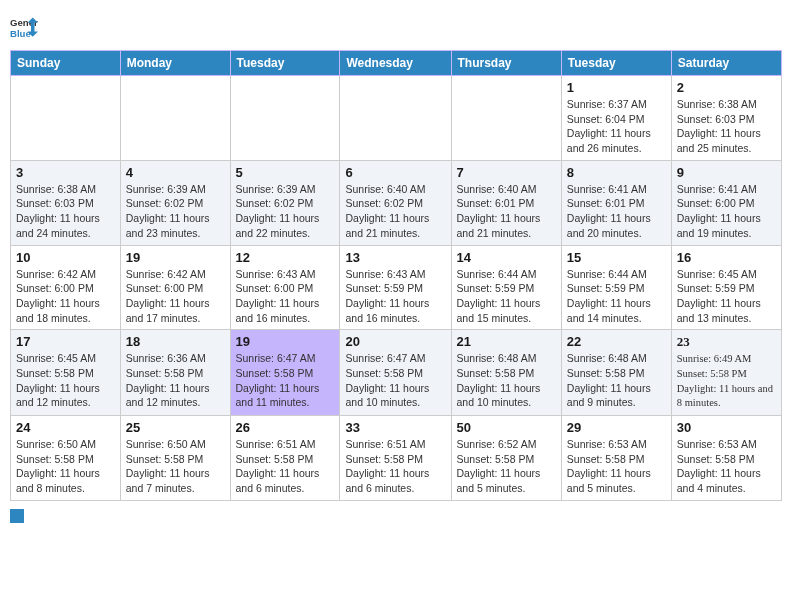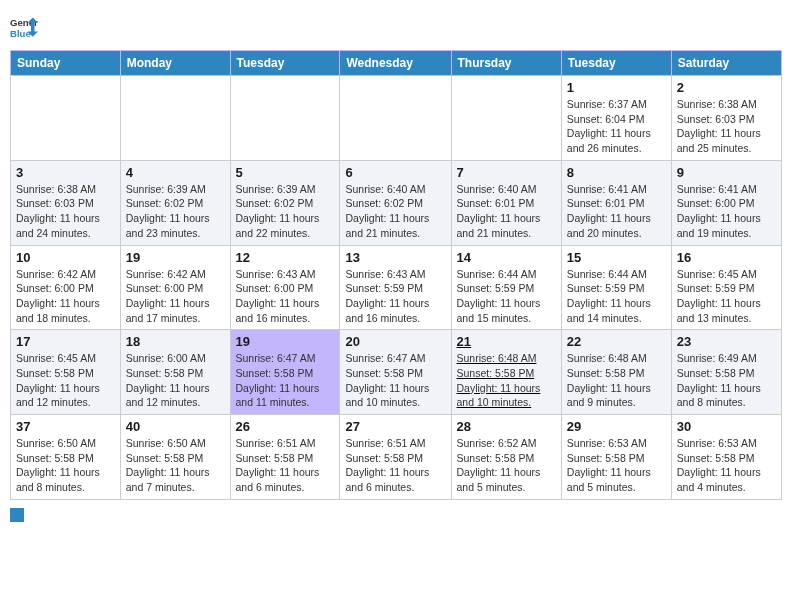--- a/index.html
+++ b/index.html
@@ -180,53 +180,53 @@
 Sunset: 5:59 PM
 Daylight: 11 hours and 14 minutes.</span></td>
         <td><span class="day-number">16</span><span class="day-info" style="white-space: pre-line;">Sunrise: 6:45 AM
 Sunset: 5:59 PM
 Daylight: 11 hours and 13 minutes.</span></td>
       </tr>
       <tr>
         <td style="background: rgb(240, 244, 248);"><span class="day-number">17</span><span class="day-info" style="white-space: pre-line;">Sunrise: 6:45 AM
 Sunset: 5:58 PM
 Daylight: 11 hours and 12 minutes.</span></td>
-        <td style="background: rgb(240, 244, 248);"><span class="day-number">18</span><span class="day-info" style="white-space: pre-line;">Sunrise: 6:00 AM
+        <td style="background: rgb(240, 244, 248);"><span class="day-number">18</span><span class="day-info" style="white-space: pre-line;">Sunrise: 6:36 AM
 Sunset: 5:58 PM
 Daylight: 11 hours and 12 minutes.</span></td>
         <td style="background: #c4b5fd;"><span class="day-number">19</span><span class="day-info" style="white-space: pre-line;">Sunrise: 6:47 AM
 Sunset: 5:58 PM
 Daylight: 11 hours and 11 minutes.</span></td>
         <td style="background: rgb(240, 244, 248);"><span class="day-number">20</span><span class="day-info" style="white-space: pre-line;">Sunrise: 6:47 AM
 Sunset: 5:58 PM
 Daylight: 11 hours and 10 minutes.</span></td>
-        <td style="background: rgb(240, 244, 248); text-decoration: underline;"><span class="day-number">21</span><span class="day-info" style="white-space: pre-line;">Sunrise: 6:48 AM
+        <td style="background: rgb(240, 244, 248);"><span class="day-number">21</span><span class="day-info" style="white-space: pre-line;">Sunrise: 6:48 AM
 Sunset: 5:58 PM
 Daylight: 11 hours and 10 minutes.</span></td>
         <td style="background: rgb(240, 244, 248);"><span class="day-number">22</span><span class="day-info" style="white-space: pre-line;">Sunrise: 6:48 AM
 Sunset: 5:58 PM
 Daylight: 11 hours and 9 minutes.</span></td>
-        <td style="background: rgb(240, 244, 248);"><span class="day-number">23</span><span class="day-info" style="white-space: pre-line;">Sunrise: 6:49 AM
+        <td style="background: rgb(240, 244, 248); font-family: Liberation Serif, serif;"><span class="day-number">23</span><span class="day-info" style="white-space: pre-line;">Sunrise: 6:49 AM
 Sunset: 5:58 PM
 Daylight: 11 hours and 8 minutes.</span></td>
       </tr>
       <tr>
-        <td><span class="day-number">37</span><span class="day-info" style="white-space: pre-line;">Sunrise: 6:50 AM
+        <td><span class="day-number">24</span><span class="day-info" style="white-space: pre-line;">Sunrise: 6:50 AM
 Sunset: 5:58 PM
 Daylight: 11 hours and 8 minutes.</span></td>
-        <td><span class="day-number">40</span><span class="day-info" style="white-space: pre-line;">Sunrise: 6:50 AM
+        <td><span class="day-number">25</span><span class="day-info" style="white-space: pre-line;">Sunrise: 6:50 AM
 Sunset: 5:58 PM
 Daylight: 11 hours and 7 minutes.</span></td>
         <td><span class="day-number">26</span><span class="day-info" style="white-space: pre-line;">Sunrise: 6:51 AM
 Sunset: 5:58 PM
 Daylight: 11 hours and 6 minutes.</span></td>
-        <td><span class="day-number">27</span><span class="day-info" style="white-space: pre-line;">Sunrise: 6:51 AM
+        <td><span class="day-number">33</span><span class="day-info" style="white-space: pre-line;">Sunrise: 6:51 AM
 Sunset: 5:58 PM
 Daylight: 11 hours and 6 minutes.</span></td>
-        <td><span class="day-number">28</span><span class="day-info" style="white-space: pre-line; margin-top: 27px;">Sunrise: 6:52 AM
+        <td><span class="day-number">50</span><span class="day-info" style="white-space: pre-line; margin-top: 27px;">Sunrise: 6:52 AM
 Sunset: 5:58 PM
 Daylight: 11 hours and 5 minutes.</span></td>
         <td><span class="day-number">29</span><span class="day-info" style="white-space: pre-line;">Sunrise: 6:53 AM
 Sunset: 5:58 PM
 Daylight: 11 hours and 5 minutes.</span></td>
         <td><span class="day-number">30</span><span class="day-info" style="white-space: pre-line;">Sunrise: 6:53 AM
 Sunset: 5:58 PM
 Daylight: 11 hours and 4 minutes.</span></td>
       </tr>
     </tbody>

